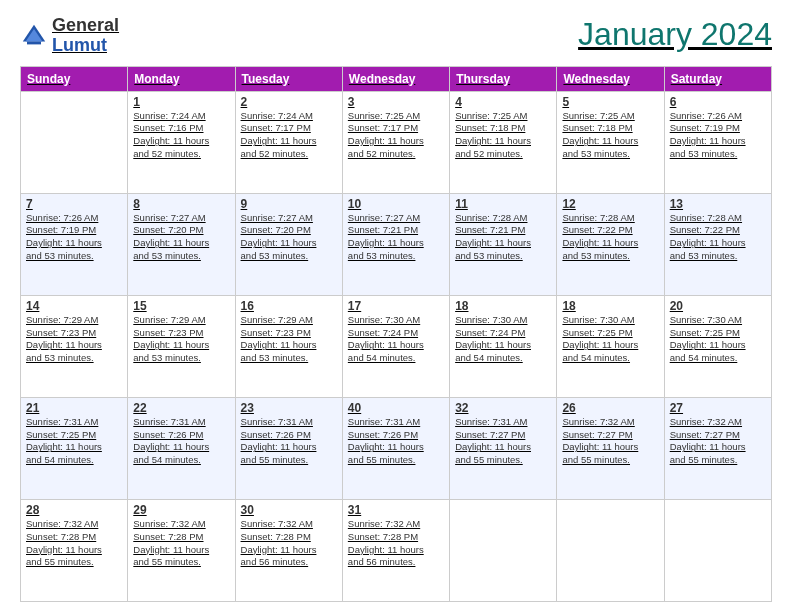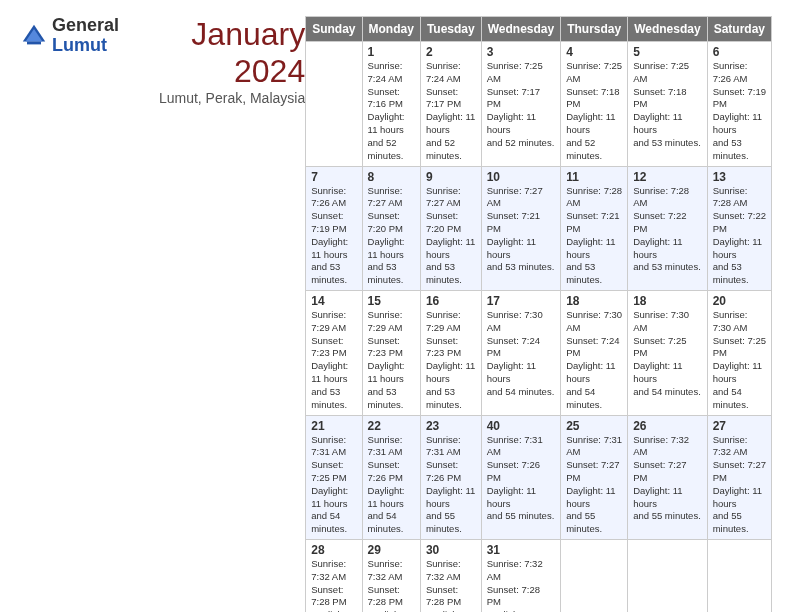--- a/index.html
+++ b/index.html
@@ -8,21 +8,22 @@
       height: 612px;
       font-family: Arial, sans-serif;
       background: #fff;
       overflow: hidden;
     }
     .page {
       width: 792px;
       height: 612px;
       padding: 16px 20px 10px 20px;
       display: flex;
-      flex-direction: row;
+      flex-direction: column;
+      text-decoration: underline;
     }
     .header {
       display: flex;
       justify-content: space-between;
       align-items: flex-start;
       margin-bottom: 10px;
     }
     .logo {
       display: flex;
       align-items: center;
@@ -46,33 +47,33 @@
     .logo-icon {
       width: 28px;
       height: 28px;
     }
     .title-block {
       text-align: right;
     }
     .calendar-title {
       font-size: 32px;
       font-weight: normal;
-      color: #7f1d1d;
+      color: #0f766e;
     }
     .calendar-subtitle {
       font-size: 14px;
       color: #555;
     }
     table {
       width: 100%;
       border-collapse: collapse;
       flex: 1;
     }
     thead tr th {
-      background-color: #737373;
+      background-color: #a21caf;
       color: #fff;
       font-size: 12px;
       font-weight: bold;
       padding: 5px 6px;
       border: 1px solid #ccc;
       text-align: left;
     }
     tbody tr td {
       border: 1px solid #ccc;
       vertical-align: top;
@@ -113,21 +114,20 @@
         <polygon points="20,10 32,28 8,28" fill="#5588dd"></polygon>
         <rect x="10" y="28" width="20" height="4" fill="#2255aa"></rect>
       </svg>
       <div class="logo-text">
         <span class="logo-general">General</span>
         <span class="logo-blue">Lumut</span>
       </div>
     </div>
     <div class="title-block">
       <div class="calendar-title">January 2024</div>
-      <div class="calendar-subtitle">Lumut, Perak, Malaysia</div>
     </div>
   </div>
 
   <table>
     <thead>
       <tr>
         <th>Sunday</th>
         <th>Monday</th>
         <th>Tuesday</th>
         <th>Wednesday</th>
@@ -307,21 +307,21 @@
 and 55 minutes.</div>
           </td>
           <td>
             <span class="day-num">40</span>
             <div class="day-info" style="white-space: pre-line;">Sunrise: 7:31 AM
 Sunset: 7:26 PM
 Daylight: 11 hours
 and 55 minutes.</div>
           </td>
           <td>
-            <span class="day-num">25</span>
+            <span class="day-num">32</span>
             <div class="day-info" style="white-space: pre-line;">Sunrise: 7:31 AM
 Sunset: 7:27 PM
 Daylight: 11 hours
 and 55 minutes.</div>
           </td>
           <td>
             <span class="day-num">26</span>
             <div class="day-info" style="white-space: pre-line;">Sunrise: 7:32 AM
 Sunset: 7:27 PM
 Daylight: 11 hours

